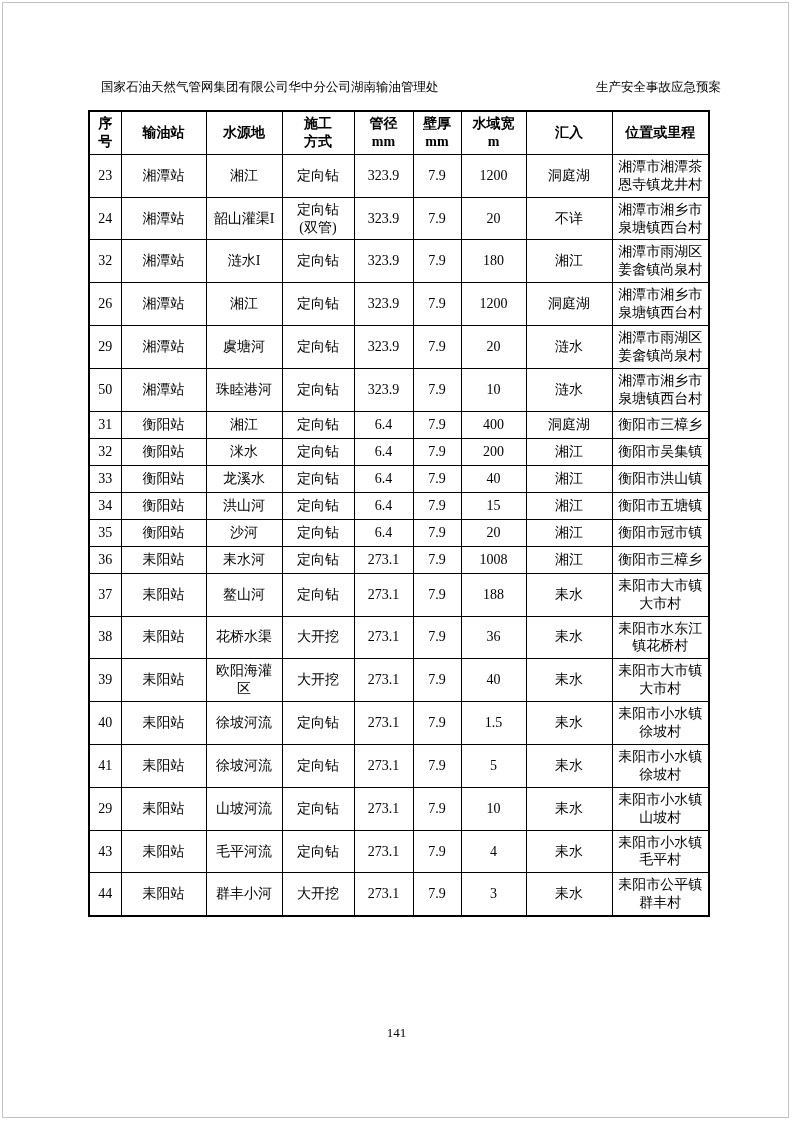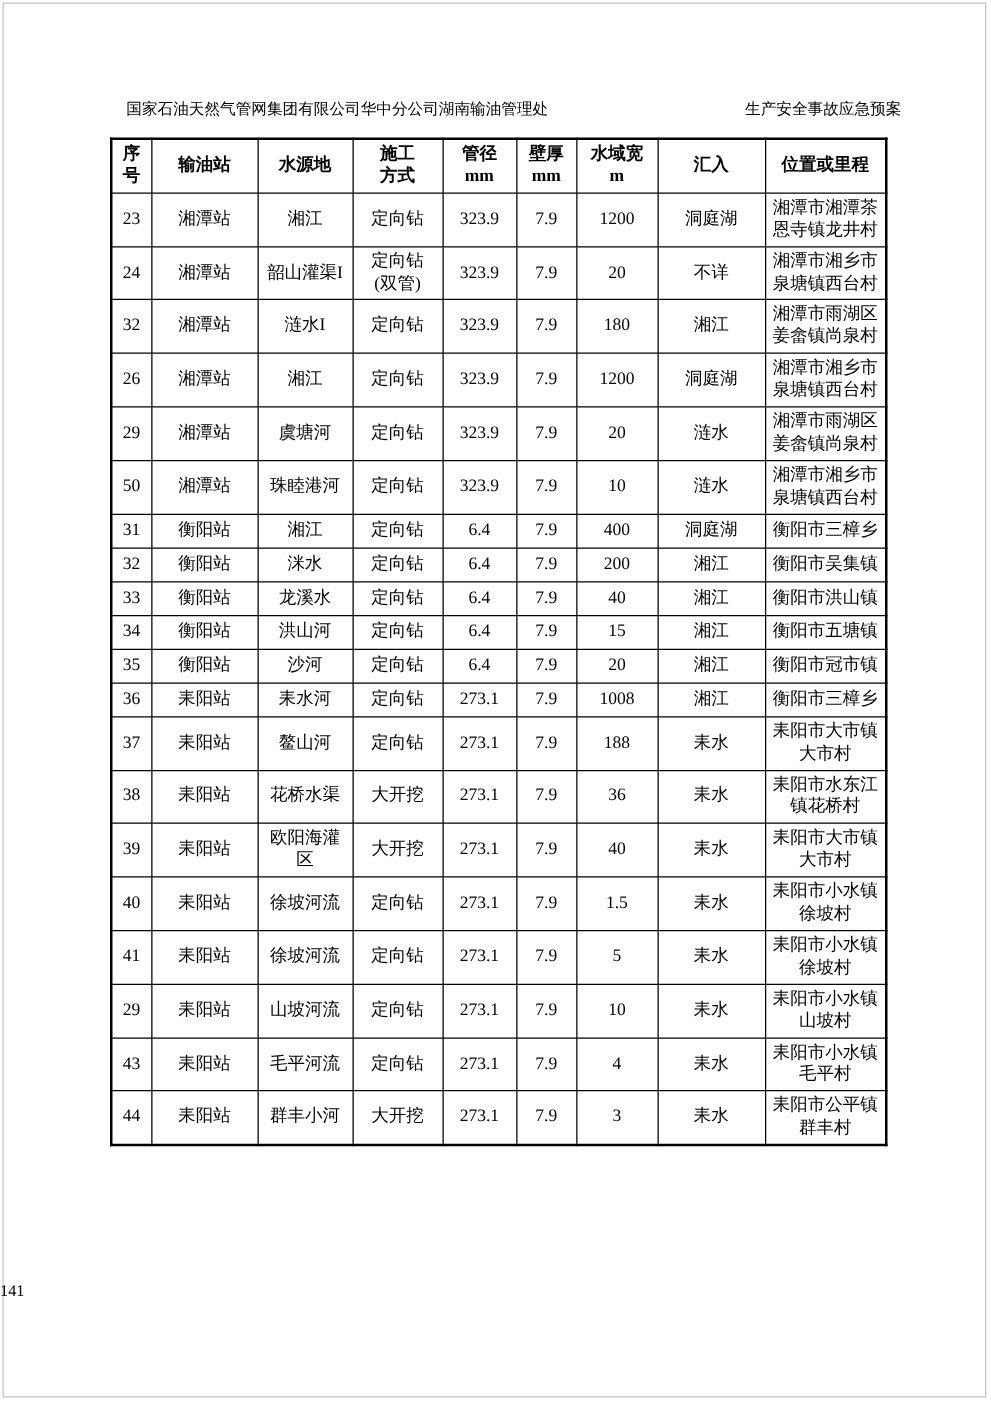--- a/index.html
+++ b/index.html
@@ -63,21 +63,21 @@
     height: 34px;
   }
   .main-table td {
     height: 20px;
   }
   .page-number {
     position: absolute;
     left: 0;
     top: 1025px;
     width: 100%;
-    text-align: left;
+    text-align: center;
     font-size: 13px;
   }
 </style>
 </head>
 <body>
 
 <div class="page">
   <div class="page-edge"></div>
 
   <div class="doc-header">

